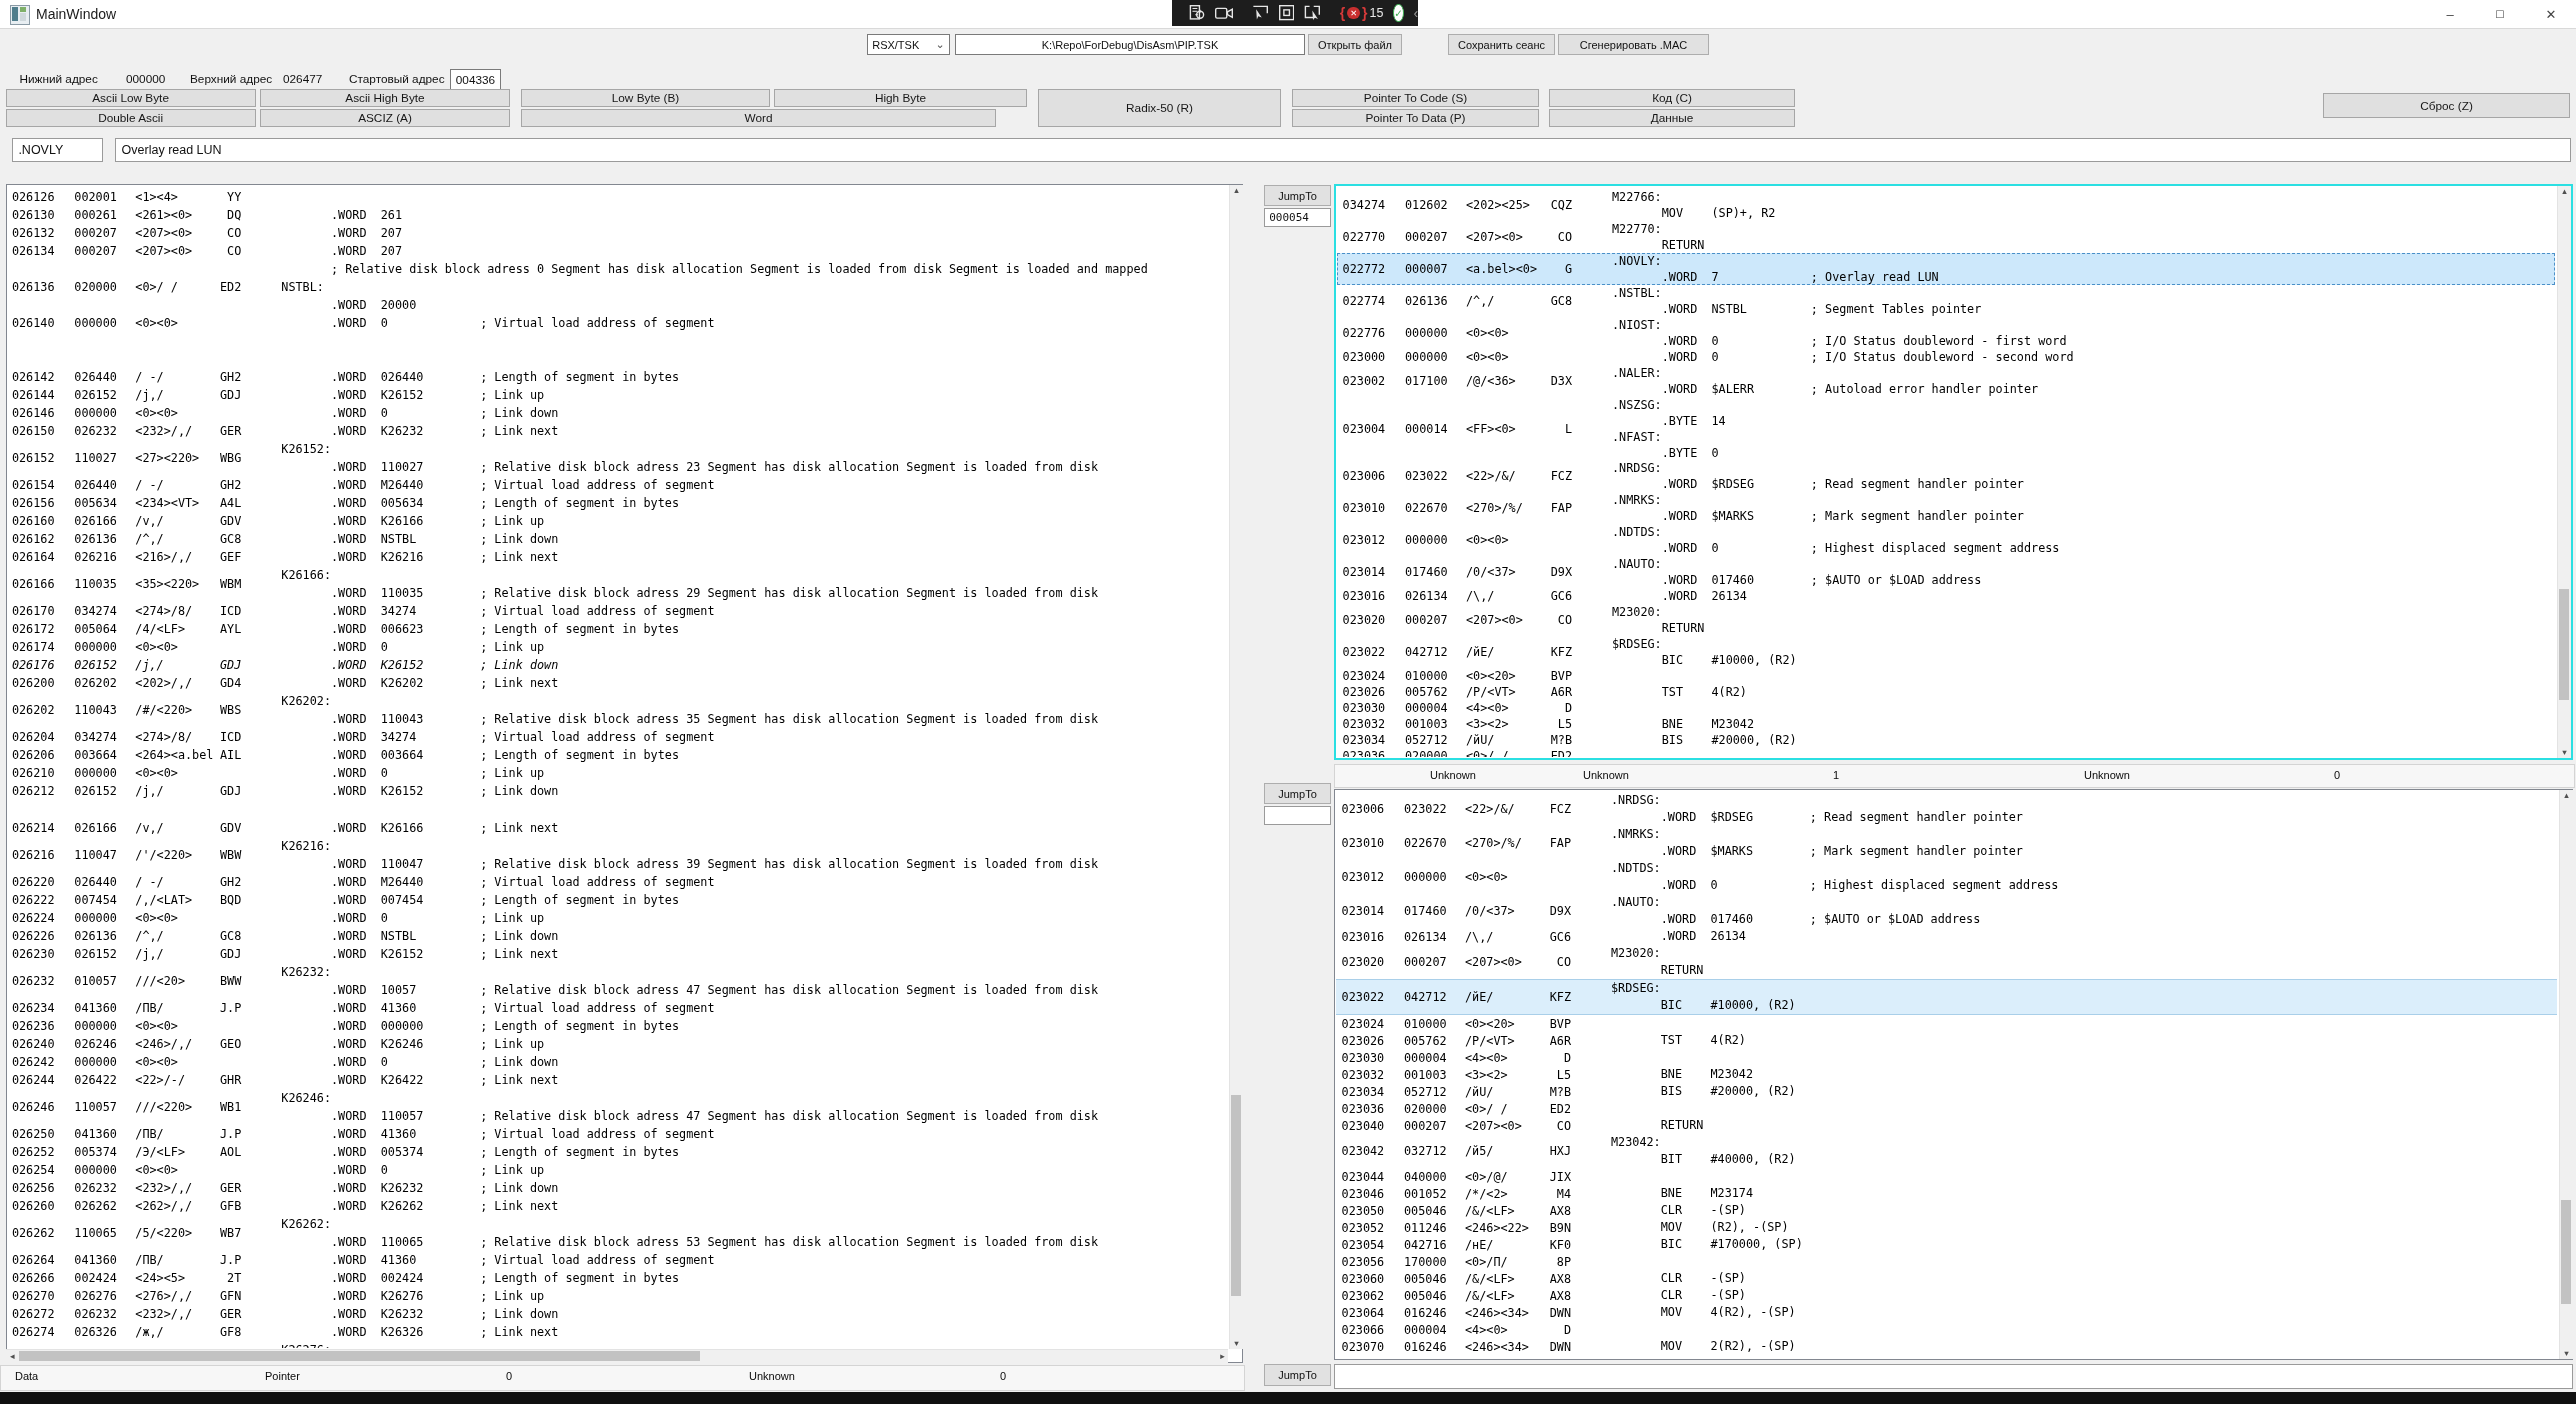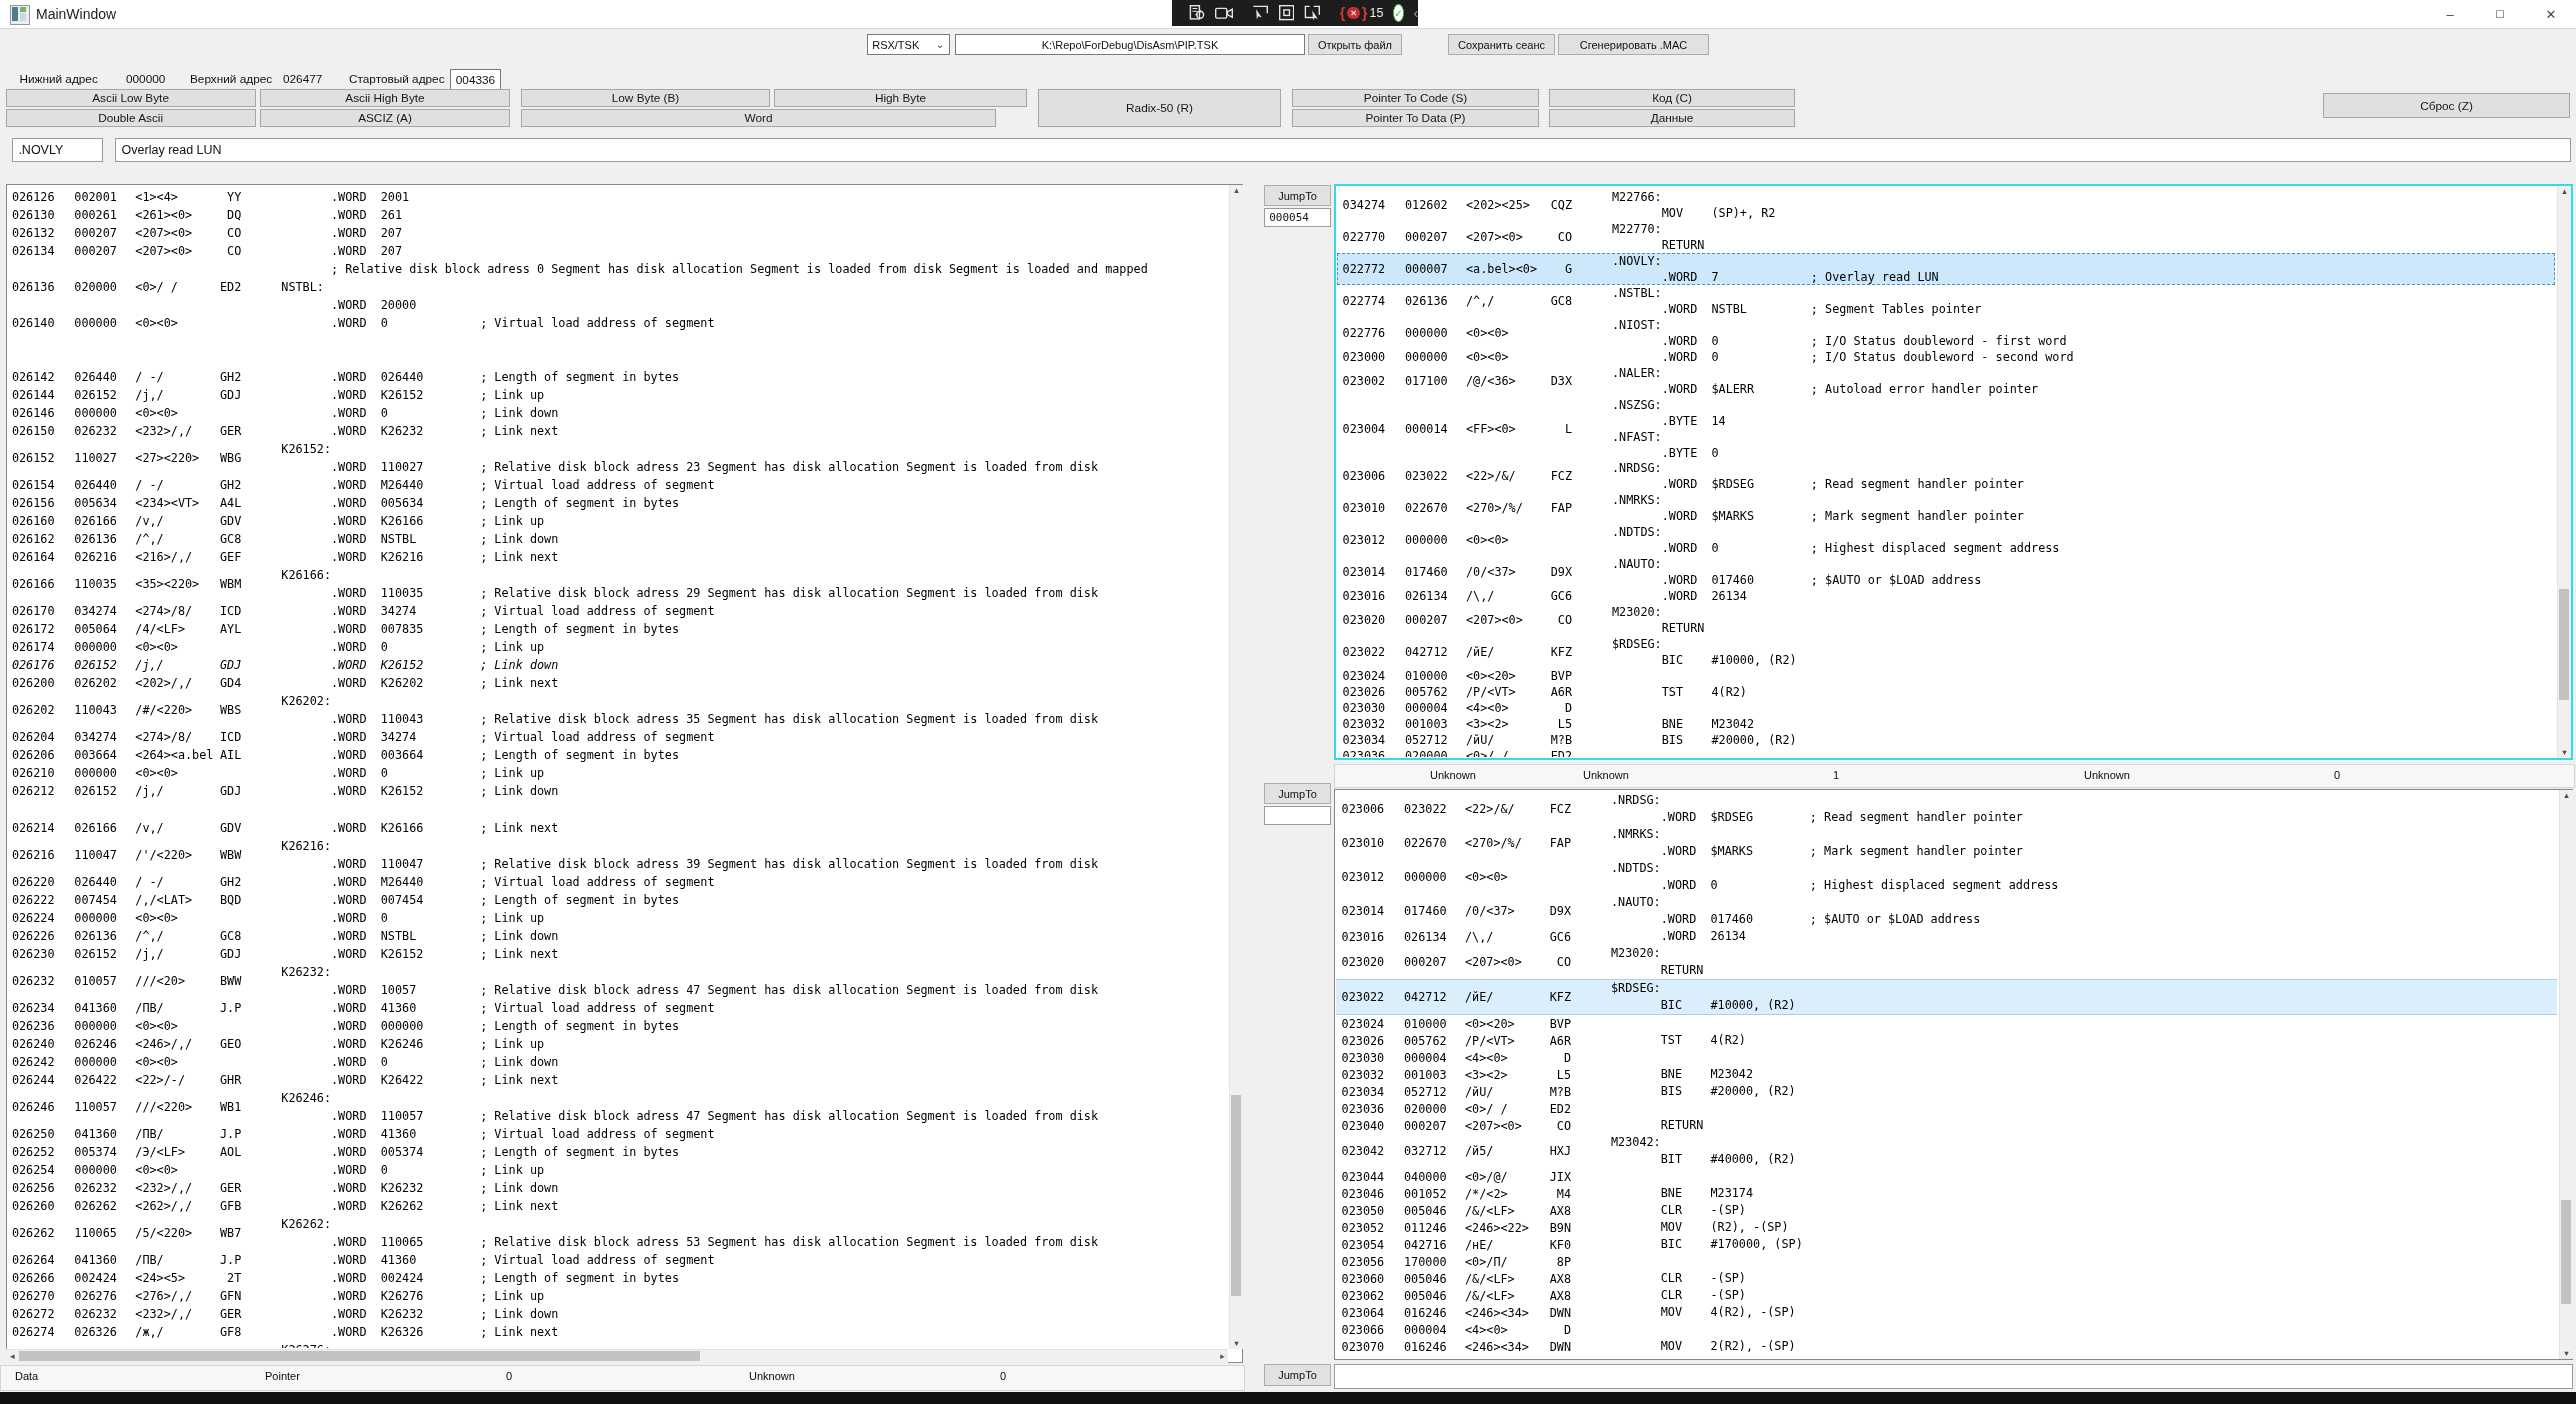--- a/index.html
+++ b/index.html
@@ -183,23 +183,20 @@
   <span>Overlay read LUN</span>
 </div>
 
 <div class="abs" id="left-panel"></div>
 <div class="abs listing" id="left-list">
     <div class="lrow" style="height: 18px;">
       <span class="lf fa">026126</span>
       <span class="lf fv">002001</span>
       <span class="lf fc">&lt;1&gt;&lt;4&gt;</span>
       <span class="lf fr">YY</span>
-      <div class="rblk">
-        <div class="tl" style="height: 18px; line-height: 18px;">       .WORD  2001</div>
-      </div>
     </div>
     <div class="lrow" style="height: 18px;">
       <span class="lf fa">026130</span>
       <span class="lf fv">000261</span>
       <span class="lf fc">&lt;261&gt;&lt;0&gt;</span>
       <span class="lf fr">DQ</span>
       <div class="rblk">
         <div class="tl" style="height: 18px; line-height: 18px;">       .WORD  261</div>
       </div>
     </div>
@@ -348,21 +345,21 @@
       <div class="rblk">
         <div class="tl" style="height: 18px; line-height: 18px;">       .WORD  34274         ; Virtual load address of segment</div>
       </div>
     </div>
     <div class="lrow" style="height: 18px;">
       <span class="lf fa">026172</span>
       <span class="lf fv">005064</span>
       <span class="lf fc">/4/&lt;LF&gt;</span>
       <span class="lf fr">AYL</span>
       <div class="rblk">
-        <div class="tl" style="height: 18px; line-height: 18px;">       .WORD  007835        ; Length of segment in bytes</div>
+        <div class="tl" style="height: 18px; line-height: 18px;">       .WORD  006623        ; Length of segment in bytes</div>
       </div>
     </div>
     <div class="lrow" style="height: 18px;">
       <span class="lf fa">026174</span>
       <span class="lf fv">000000</span>
       <span class="lf fc">&lt;0&gt;&lt;0&gt;</span>
       <div class="rblk">
         <div class="tl" style="height: 18px; line-height: 18px;">       .WORD  0             ; Link up</div>
       </div>
     </div>

